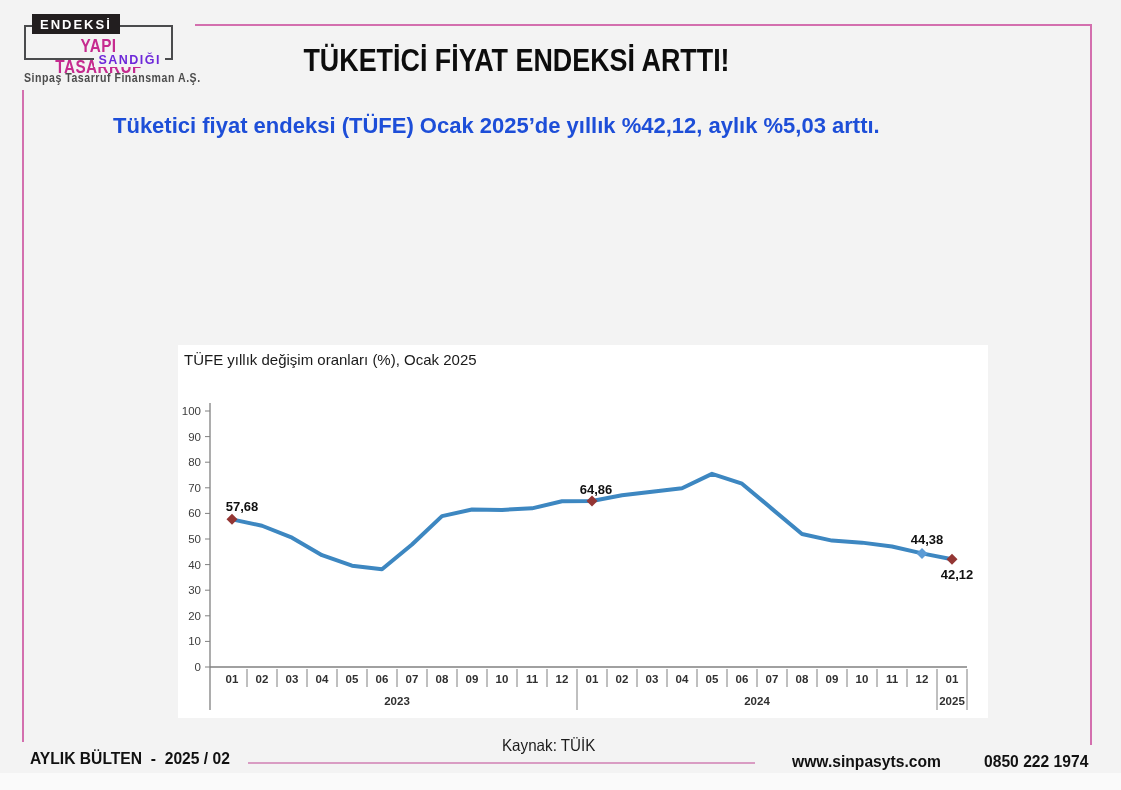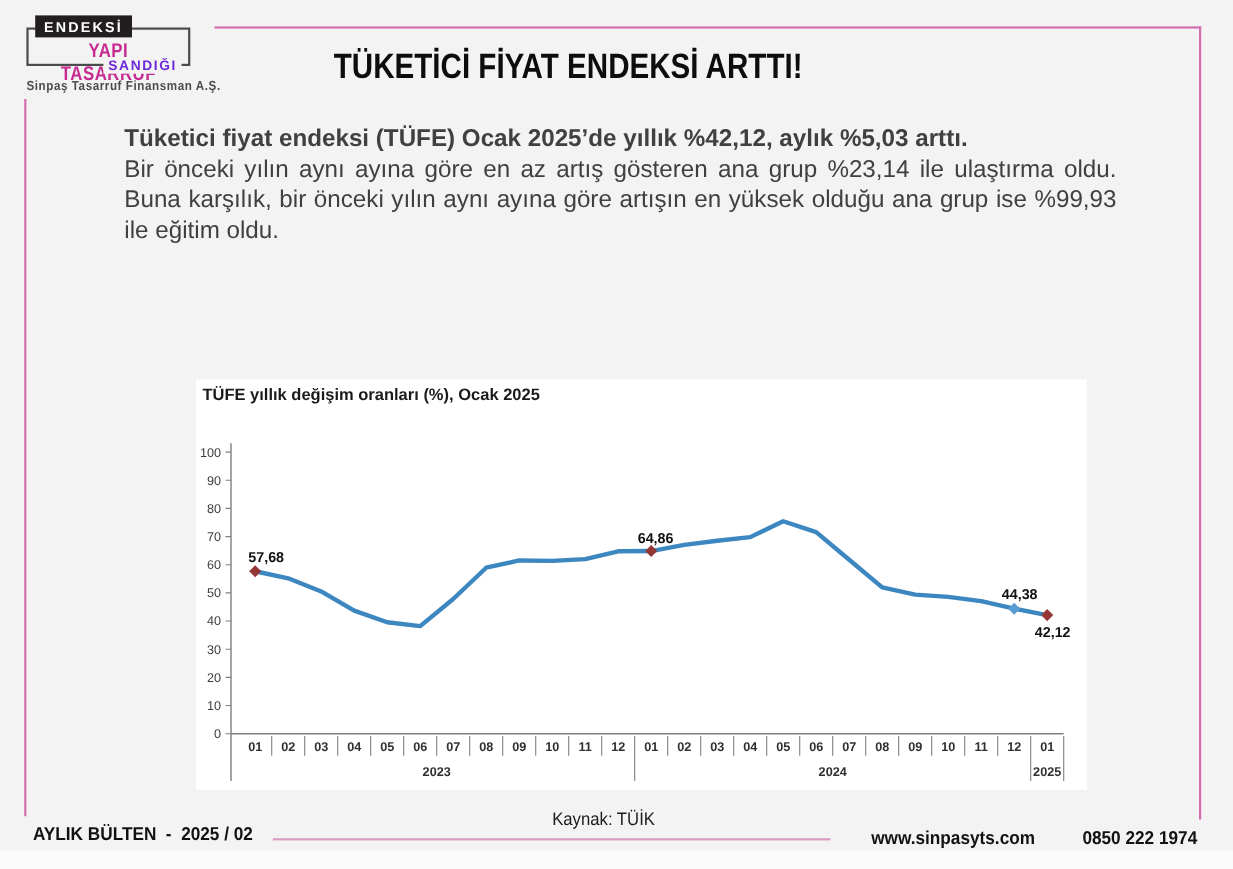--- a/index.html
+++ b/index.html
@@ -35,29 +35,29 @@
   }
 
   
   .title {
     position:absolute; left:23px; top:42px; width:987px; margin:0;
     text-align:center; font-size:32px; font-weight:700; color:#0d0d0d;
     transform:scaleX(0.84);
   }
 
   
-  .body-text { position:absolute; left:113px; top:112px; width:902px; font-size:22px; line-height:27.5px; color:#404040; }
+  .body-text { position:absolute; left:113px; top:112px; width:902px; font-size:22px; line-height:27.5px; color:#1d4ed8; }
   .body-text p { margin:0; }
   .lead { font-weight:700; }
   .just { text-align:justify; }
   .p2 { margin-top:30px; }
 
   
   .chart-box { position:absolute; left:178px; top:345px; width:810px; height:373px; background:#ffffff; }
-  .chart-title { position:absolute; left:6px; top:6px; font-size:15px; font-weight:700; color:#1a1a1a; }
+  .chart-title { position:absolute; left:6px; top:6px; font-size:15px; font-weight:400; color:#1a1a1a; }
   #chart-svg { position:absolute; left:0; top:0; }
   #chart-svg text { font-family:"Liberation Sans", sans-serif; }
   #chart-svg .yl { font-size:11.5px; fill:#3d3d3d; }
   #chart-svg .ml { font-size:11.5px; fill:#303030; font-weight:700; }
   #chart-svg .yr { font-size:11.5px; fill:#303030; font-weight:700; }
   #chart-svg .pl { font-size:13px;  fill:#111111; font-weight:700; }
 
   
   .cond { transform:scaleX(0.92); transform-origin:0 50%; }
   .kaynak { position:absolute; left:502px; top:736px; font-size:16.5px; color:#1c1c1c; white-space:nowrap; }
@@ -82,21 +82,20 @@
       <div class="logo-line1">YAPI TASARRUF</div>
       <div class="logo-line2">SANDIĞI</div>
     </div>
     <div class="logo-company">Sinpaş Tasarruf Finansman A.Ş.</div>
   </div>
 
   <h1 class="title">TÜKETİCİ FİYAT ENDEKSİ ARTTI!</h1>
 
   <div class="body-text">
     <p class="lead">Tüketici fiyat endeksi (TÜFE) Ocak 2025’de yıllık %42,12, aylık %5,03 arttı.</p>
-    <p class="just p2">Bir önceki yılın aynı ayına göre en az artış gösteren ana grup %23,14 ile ulaştırma oldu. Buna karşılık, bir önceki yılın aynı ayına göre artışın en yüksek olduğu ana grup ise %99,93 ile eğitim oldu.</p>
   </div>
 
   <div class="chart-box">
     <svg id="chart-svg" width="810" height="373" viewBox="0 0 810 373">
         <line x1="27" y1="322" x2="32" y2="322" stroke="#808080" stroke-width="1"></line>
         <text x="23" y="326" text-anchor="end" class="yl">0</text>
         <line x1="27" y1="296.4" x2="32" y2="296.4" stroke="#808080" stroke-width="1"></line>
         <text x="23" y="300.4" text-anchor="end" class="yl">10</text>
         <line x1="27" y1="270.8" x2="32" y2="270.8" stroke="#808080" stroke-width="1"></line>
         <text x="23" y="274.8" text-anchor="end" class="yl">20</text>

